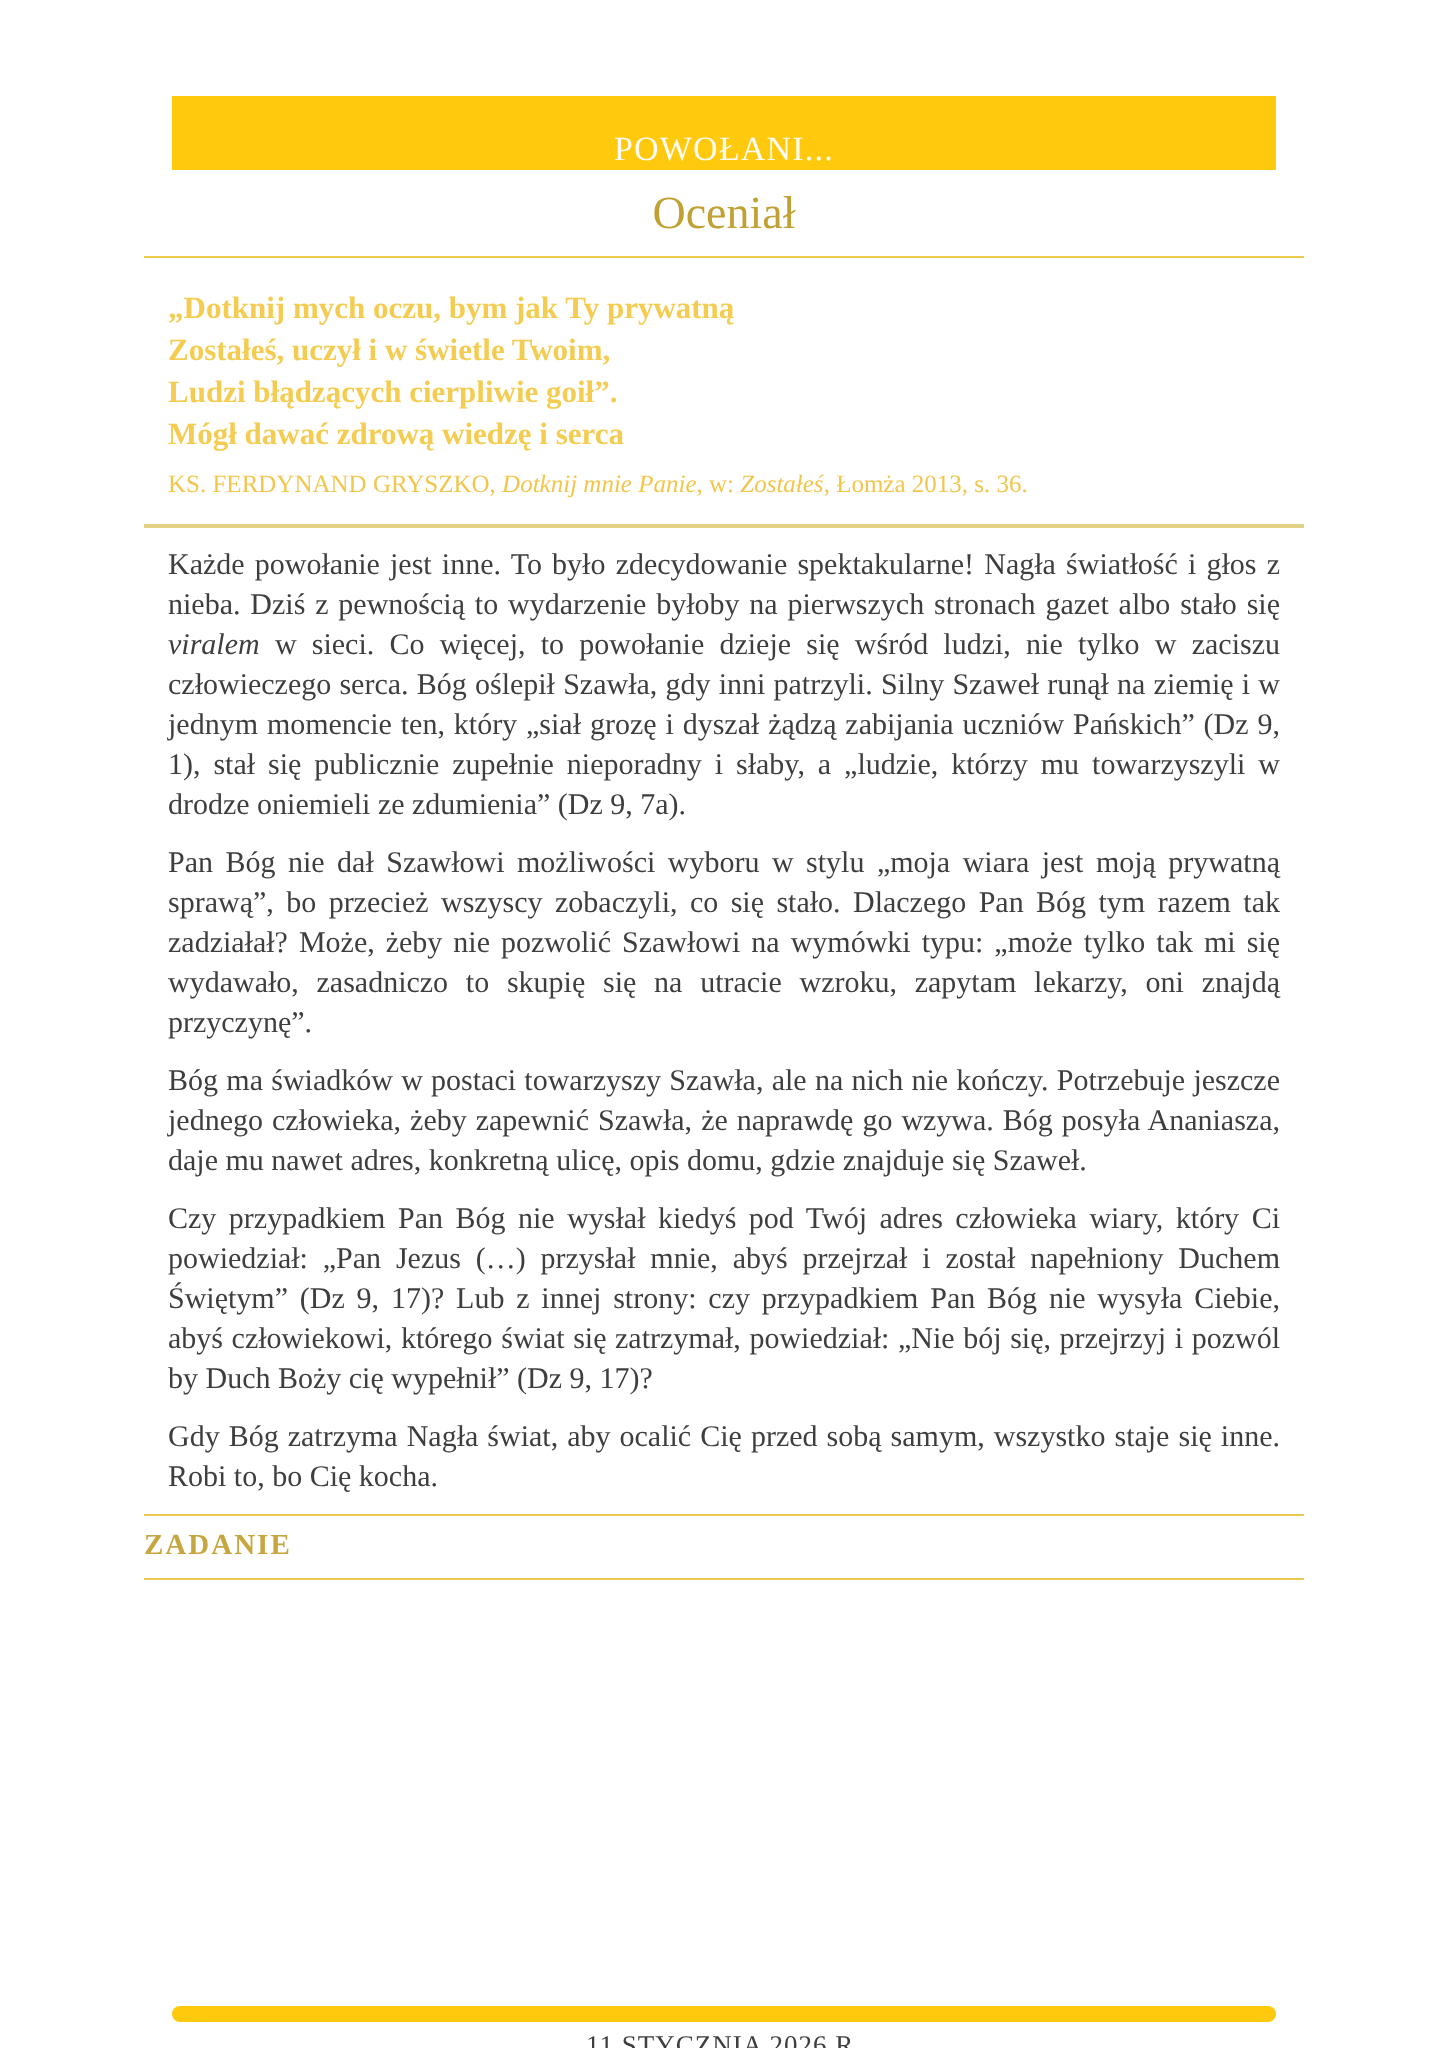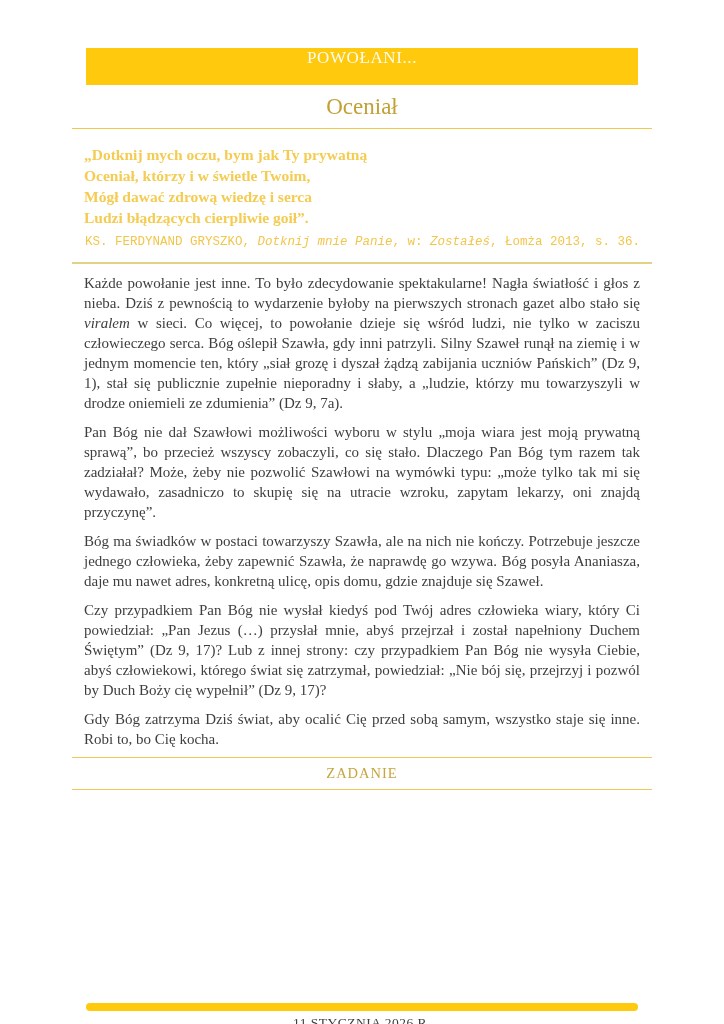--- a/index.html
+++ b/index.html
@@ -10,21 +10,21 @@
     position: relative;
     overflow: hidden;
   }
   .page { position: relative; width: 724px; height: 1024px; }
 
   
   .banner {
     margin: 48px 86px 0 86px;
     height: 37px;
     background: #FFC90D;
-    display: flex; align-items: flex-start; justify-content: center;
+    display: flex; align-items: flex-end; justify-content: center;
   }
   .banner span {
     color: #FDFBF3;
     font-size: 17px;
     letter-spacing: 0.6px;
   }
 
   
   .title {
     margin-top: 9px;
@@ -44,47 +44,45 @@
   
   .quote-block { margin: 15px 12px 0 12px; }
   .quote-line {
     color: #F4CC52;
     font-weight: 700;
     font-size: 15.5px;
     line-height: 21px;
   }
   .attribution {
     margin-top: 6px;
-    text-align: right;
+    text-align: left;
     font-size: 12.5px;
     color: #F2C54B;
     line-height: 16px;
-    font-family: Liberation Mono, monospace;
   }
   .attribution em { font-style: italic; }
 
   
   .article { margin: 9px 12px 0 12px; }
   .article p {
     color: #3E3E3E;
     font-size: 15px;
     line-height: 20px;
     text-align: justify;
     margin-bottom: 9px;
     font-family: Liberation Serif, serif;
   }
   .article p:last-child { margin-bottom: 0; }
   .article em { font-style: italic; }
 
   
   .task { margin-top: 8px; }
   .task-heading {
-    text-align: center;
     font-size: 14.5px;
-    font-weight: 400;
+    font-weight: 700;
     letter-spacing: 1px;
     color: #C6A63E;
     margin: 7px 0;
   }
   .task-list {
     list-style: none;
     margin: 13px 12px 0 12px;
   }
   .task-item {
     display: flex;
@@ -131,34 +129,34 @@
   </header>
 
   <h1 class="title">Oceniał</h1>
 
   <div class="content">
 
     <hr class="rule rule-thin">
 
     <section class="quote-block">
       <p class="quote-line">„Dotknij mych oczu, bym jak Ty prywatną</p>
-      <p class="quote-line">Oceniał, którzy i w świetle Twoim,</p>
+      <p class="quote-line">Zostałeś, uczył i w świetle Twoim,</p>
+      <p class="quote-line">Ludzi błądzących cierpliwie goił”.</p>
       <p class="quote-line">Mógł dawać zdrową wiedzę i serca</p>
-      <p class="quote-line">Ludzi błądzących cierpliwie goił”.</p>
       <p class="attribution"><span>KS. FERDYNAND GRYSZKO, </span><em>Dotknij mnie Panie</em><span>, w: </span><em>Zostałeś</em><span>, Łomża 2013, s. 36.</span></p>
     </section>
 
     <hr class="rule rule-pale">
 
     <main class="article">
       <p><span>Każde powołanie jest inne. To było zdecydowanie spektakularne! Nagła światłość i głos z nieba. Dziś z pewnością to wydarzenie byłoby na pierwszych stronach gazet albo stało się </span><em>viralem</em><span> w sieci. Co więcej, to powołanie dzieje się wśród ludzi, nie tylko w zaciszu człowieczego serca. Bóg oślepił Szawła, gdy inni patrzyli. Silny Szaweł runął na ziemię i w jednym momencie ten, który „siał grozę i dyszał żądzą zabijania uczniów Pańskich” (Dz 9, 1), stał się publicznie zupełnie nieporadny i słaby, a „ludzie, którzy mu towarzyszyli w drodze oniemieli ze zdumienia” (Dz 9, 7a).</span></p>
       <p>Pan Bóg nie dał Szawłowi możliwości wyboru w stylu „moja wiara jest moją prywatną sprawą”, bo przecież wszyscy zobaczyli, co się stało. Dlaczego Pan Bóg tym razem tak zadziałał? Może, żeby nie pozwolić Szawłowi na wymówki typu: „może tylko tak mi się wydawało, zasadniczo to skupię się na utracie wzroku, zapytam lekarzy, oni znajdą przyczynę”.</p>
       <p>Bóg ma świadków w postaci towarzyszy Szawła, ale na nich nie kończy. Potrzebuje jeszcze jednego człowieka, żeby zapewnić Szawła, że naprawdę go wzywa. Bóg posyła Ananiasza, daje mu nawet adres, konkretną ulicę, opis domu, gdzie znajduje się Szaweł.</p>
       <p>Czy przypadkiem Pan Bóg nie wysłał kiedyś pod Twój adres człowieka wiary, który Ci powiedział: „Pan Jezus (…) przysłał mnie, abyś przejrzał i został napełniony Duchem Świętym” (Dz 9, 17)? Lub z innej strony: czy przypadkiem Pan Bóg nie wysyła Ciebie, abyś człowiekowi, którego świat się zatrzymał, powiedział: „Nie bój się, przejrzyj i pozwól by Duch Boży cię wypełnił” (Dz 9, 17)?</p>
-      <p>Gdy Bóg zatrzyma Dziś świat, aby ocalić Cię przed sobą samym, wszystko staje się inne. Robi to, bo Cię kocha.</p>
+      <p>Gdy Bóg zatrzyma Nagła świat, aby ocalić Cię przed sobą samym, wszystko staje się inne. Robi to, bo Cię kocha.</p>
     </main>
 
     <section class="task">
       <hr class="rule rule-task">
       <h2 class="task-heading">ZADANIE</h2>
       <hr class="rule rule-task">
     </section>
 
   </div>
 

